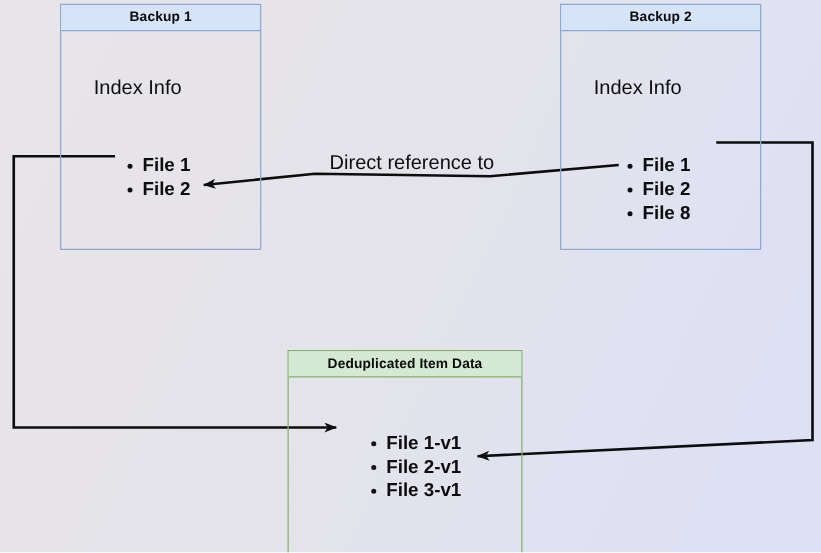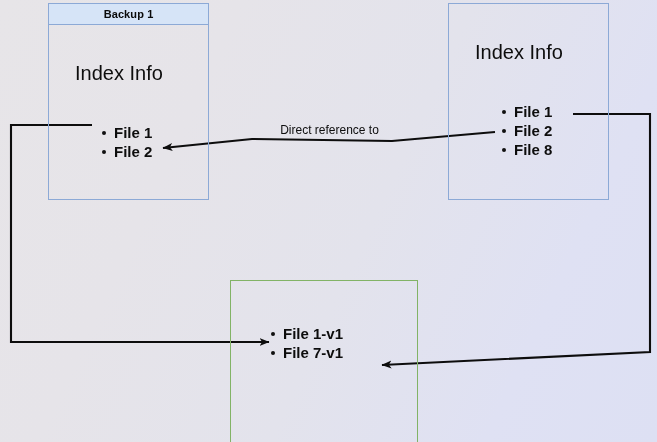--- a/index.html
+++ b/index.html
@@ -52,21 +52,21 @@
 
   
   .node.green { border-color: #82b366; }
   .node.green .node-header {
     background: #d5e8d4;
     border-bottom-color: #82b366;
   }
 
   .section-title {
     position: absolute;
-    font-size: 20px;
+    font-size: 16px;
     color: #0d0d0d;
     white-space: nowrap;
   }
 
   ul.file-list {
     position: absolute;
     margin: 6px;
     padding: 0;
     list-style: none;
     font-weight: bold;
@@ -85,21 +85,21 @@
     left: 1px;
     top: 8px;
     width: 4px;
     height: 4px;
     border-radius: 50%;
     background: #101010;
   }
 
   .edge-label {
     position: absolute;
-    font-size: 12px;
+    font-size: 16px;
     line-height: 17px;
     color: #0d0d0d;
     text-align: center;
     white-space: nowrap;
   }
 
   svg.edges {
     position: absolute;
     left: 0;
     top: 0;
@@ -133,35 +133,38 @@
     <div class="node-body">
       <div class="section-title" style="left:26px; top:37px;">Index Info</div>
       <ul class="file-list" style="left:46px; top:92px;">
         <li>File 1</li>
         <li>File 2</li>
       </ul>
     </div>
   </div>
 
   <div class="node blue" style="left:448px; top:3px; width:161px; height:197px;">
+    <div class="node-header">Backup 2</div>
     <div class="node-body">
       <div class="section-title" style="left:26px; top:37px;">Index Info</div>
       <ul class="file-list" style="left:46px; top:92px;">
         <li>File 1</li>
         <li>File 2</li>
         <li>File 8</li>
       </ul>
     </div>
   </div>
 
   <div class="node green" style="left:230px; top:280px; width:188px; height:165px;">
+    <div class="node-header">Deduplicated Item Data</div>
     <div class="node-body">
-      <ul class="file-list" style="left:33px; top:37px;">
+      <ul class="file-list" style="left:59px; top:37px;">
         <li>File 1-v1</li>
-        <li>File 7-v1</li>
+        <li>File 2-v1</li>
+        <li>File 3-v1</li>
       </ul>
     </div>
   </div>
 
   <div class="edge-label" style="left:247px; top:122px; width:165px;">
     <div>Direct reference to</div>
   </div>
 
 </div>
 

